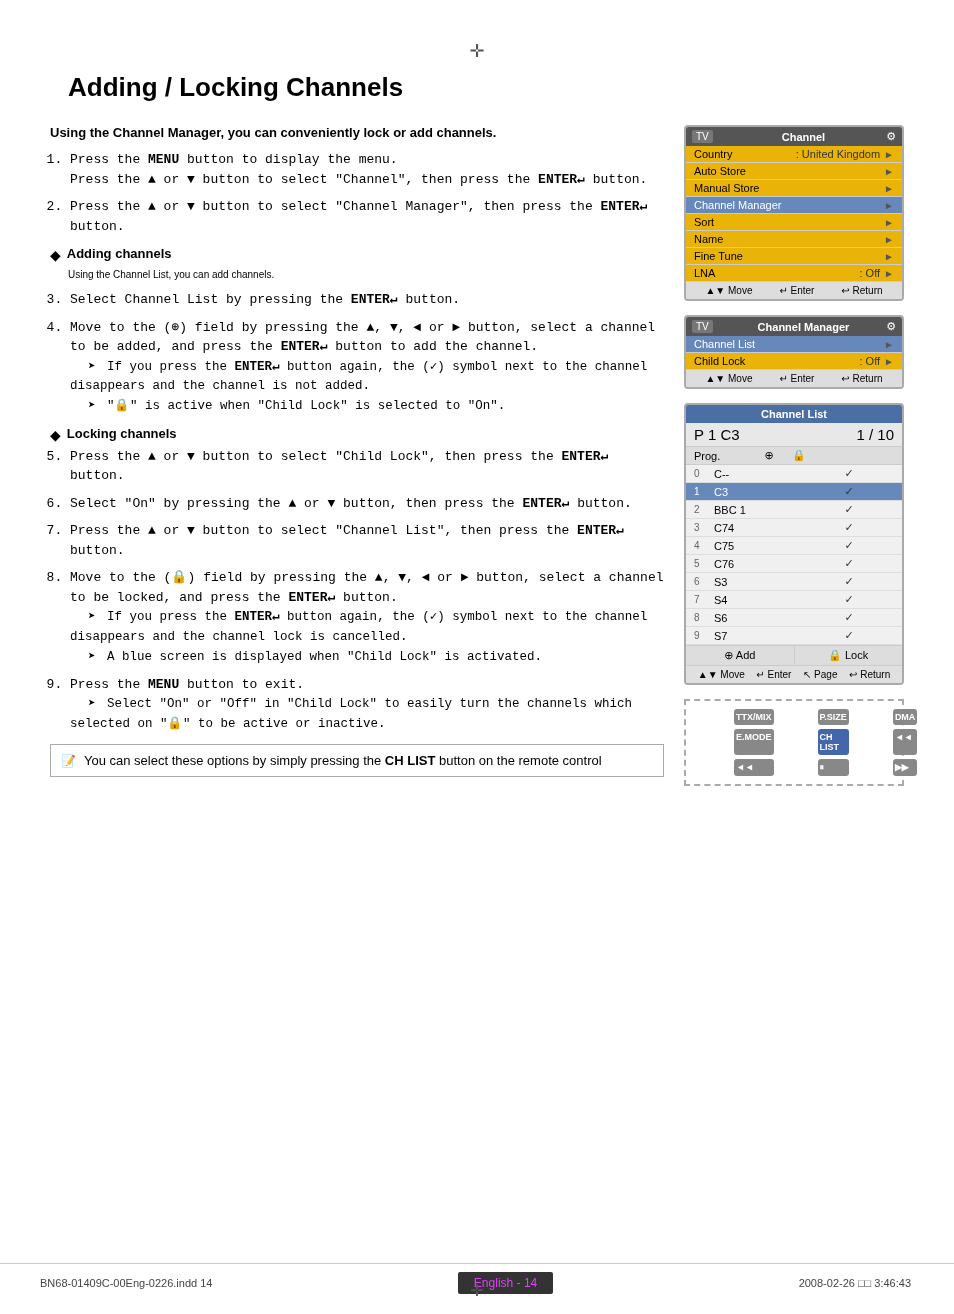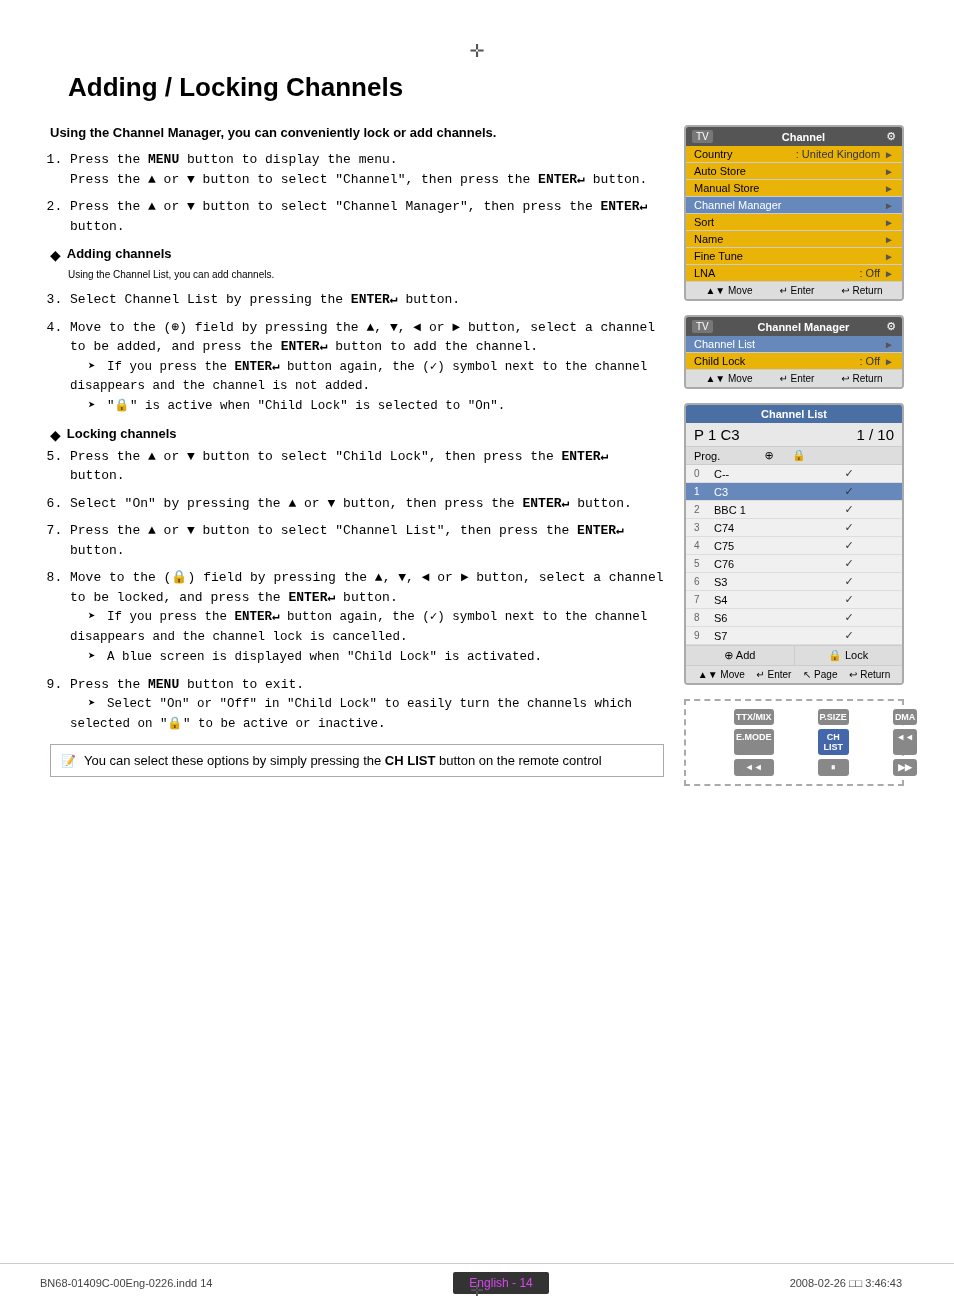--- a/index.html
+++ b/index.html
@@ -288,35 +288,35 @@
       margin-top: 10px;
     }
     .remote-grid {
       display: grid;
       grid-template-columns: repeat(3, 1fr);
       gap: 4px;
     }
     .remote-btn {
       background: #888;
       color: #fff;
-      text-align: center;
+      text-align: left;
       font-size: 9px;
       padding: 3px 2px;
       border-radius: 3px;
       font-weight: bold;
       margin-left: 40px;
     }
     .remote-btn.highlight { background: #4466aa; }
 
     
     .page-footer {
       position: absolute;
       bottom: 20px;
       left: 0;
-      right: 12px;
+      right: 3px;
       display: flex;
       justify-content: space-between;
       align-items: center;
       padding: 0 40px;
       font-size: 11px;
       color: #444;
     }
     .footer-center-badge {
       background: #333;
       color: #d946ef;

